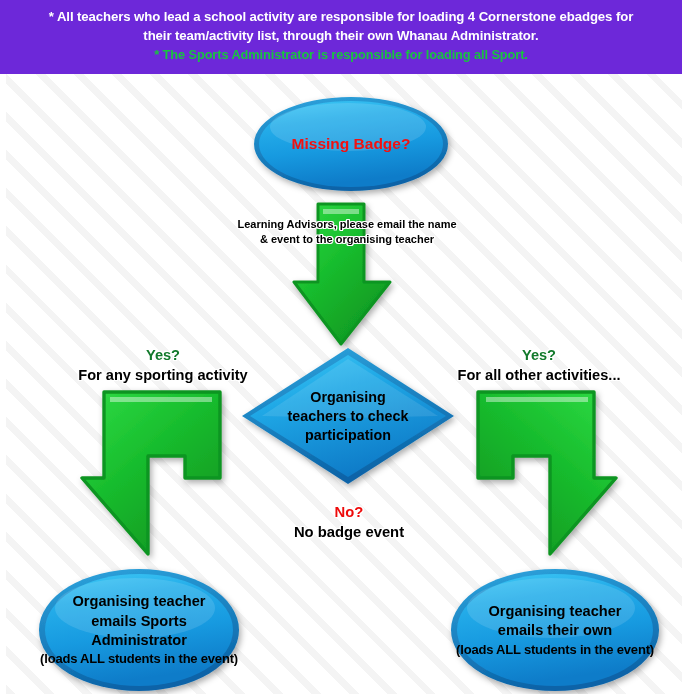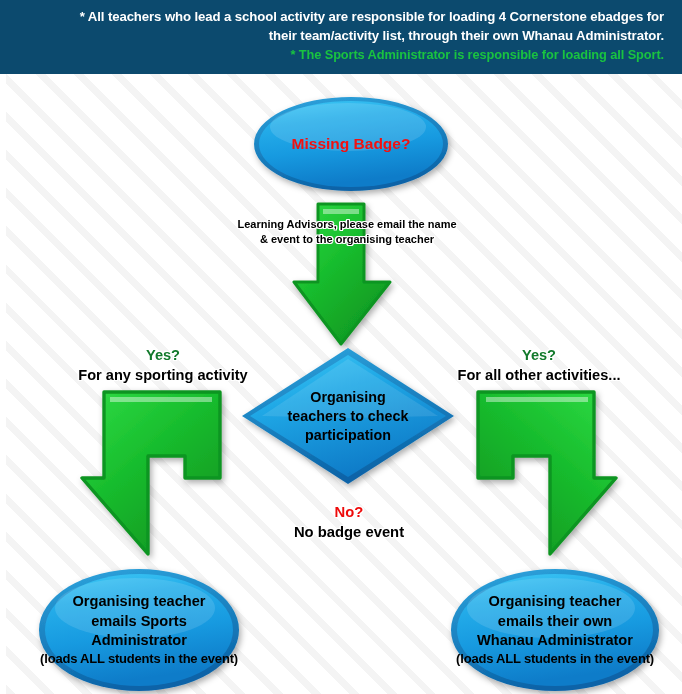--- a/index.html
+++ b/index.html
@@ -18,24 +18,24 @@
     background: #ffffff;
   }
 
   
   #banner {
     position: absolute;
     left: 0;
     top: 0;
     width: 682px;
     height: 74px;
-    background: #0c4a6e;
+    background: #6d28d9;
     box-sizing: border-box;
     padding: 7px 18px 0 18px;
-    text-align: right;
+    text-align: center;
   }
   #banner .bline {
     font-family: "Liberation Sans", sans-serif;
     font-weight: bold;
     font-size: 13.2px;
     line-height: 19px;
     letter-spacing: -0.1px;
     color: #ffffff;
     white-space: nowrap;
   }
@@ -242,19 +242,18 @@
 
     <div class="node" style="left:443px; top:492px; width:212px; height:128px;">
       <svg class="shape-svg" width="212" height="128" viewBox="0 0 212 128">
         <ellipse cx="106" cy="64" rx="104" ry="61" fill="url(#blueRing)" filter="url(#softShadow)"></ellipse>
         <ellipse cx="106" cy="64" rx="98" ry="56" fill="url(#blueGrad)"></ellipse>
         <ellipse cx="102" cy="42" rx="84" ry="30" fill="#ffffff" opacity="0.12"></ellipse>
       </svg>
       <div class="node-label" style="font-size:14.6px;">
         <span class="ln">Organising teacher</span>
         <span class="ln">emails their own</span>
-        <span class="ln">Whanau Administrator</span>
         <span class="ln small-note">(loads ALL students in the event)</span>
       </div>
     </div>
 
   </div>
 </div>
 
 </body></html>

